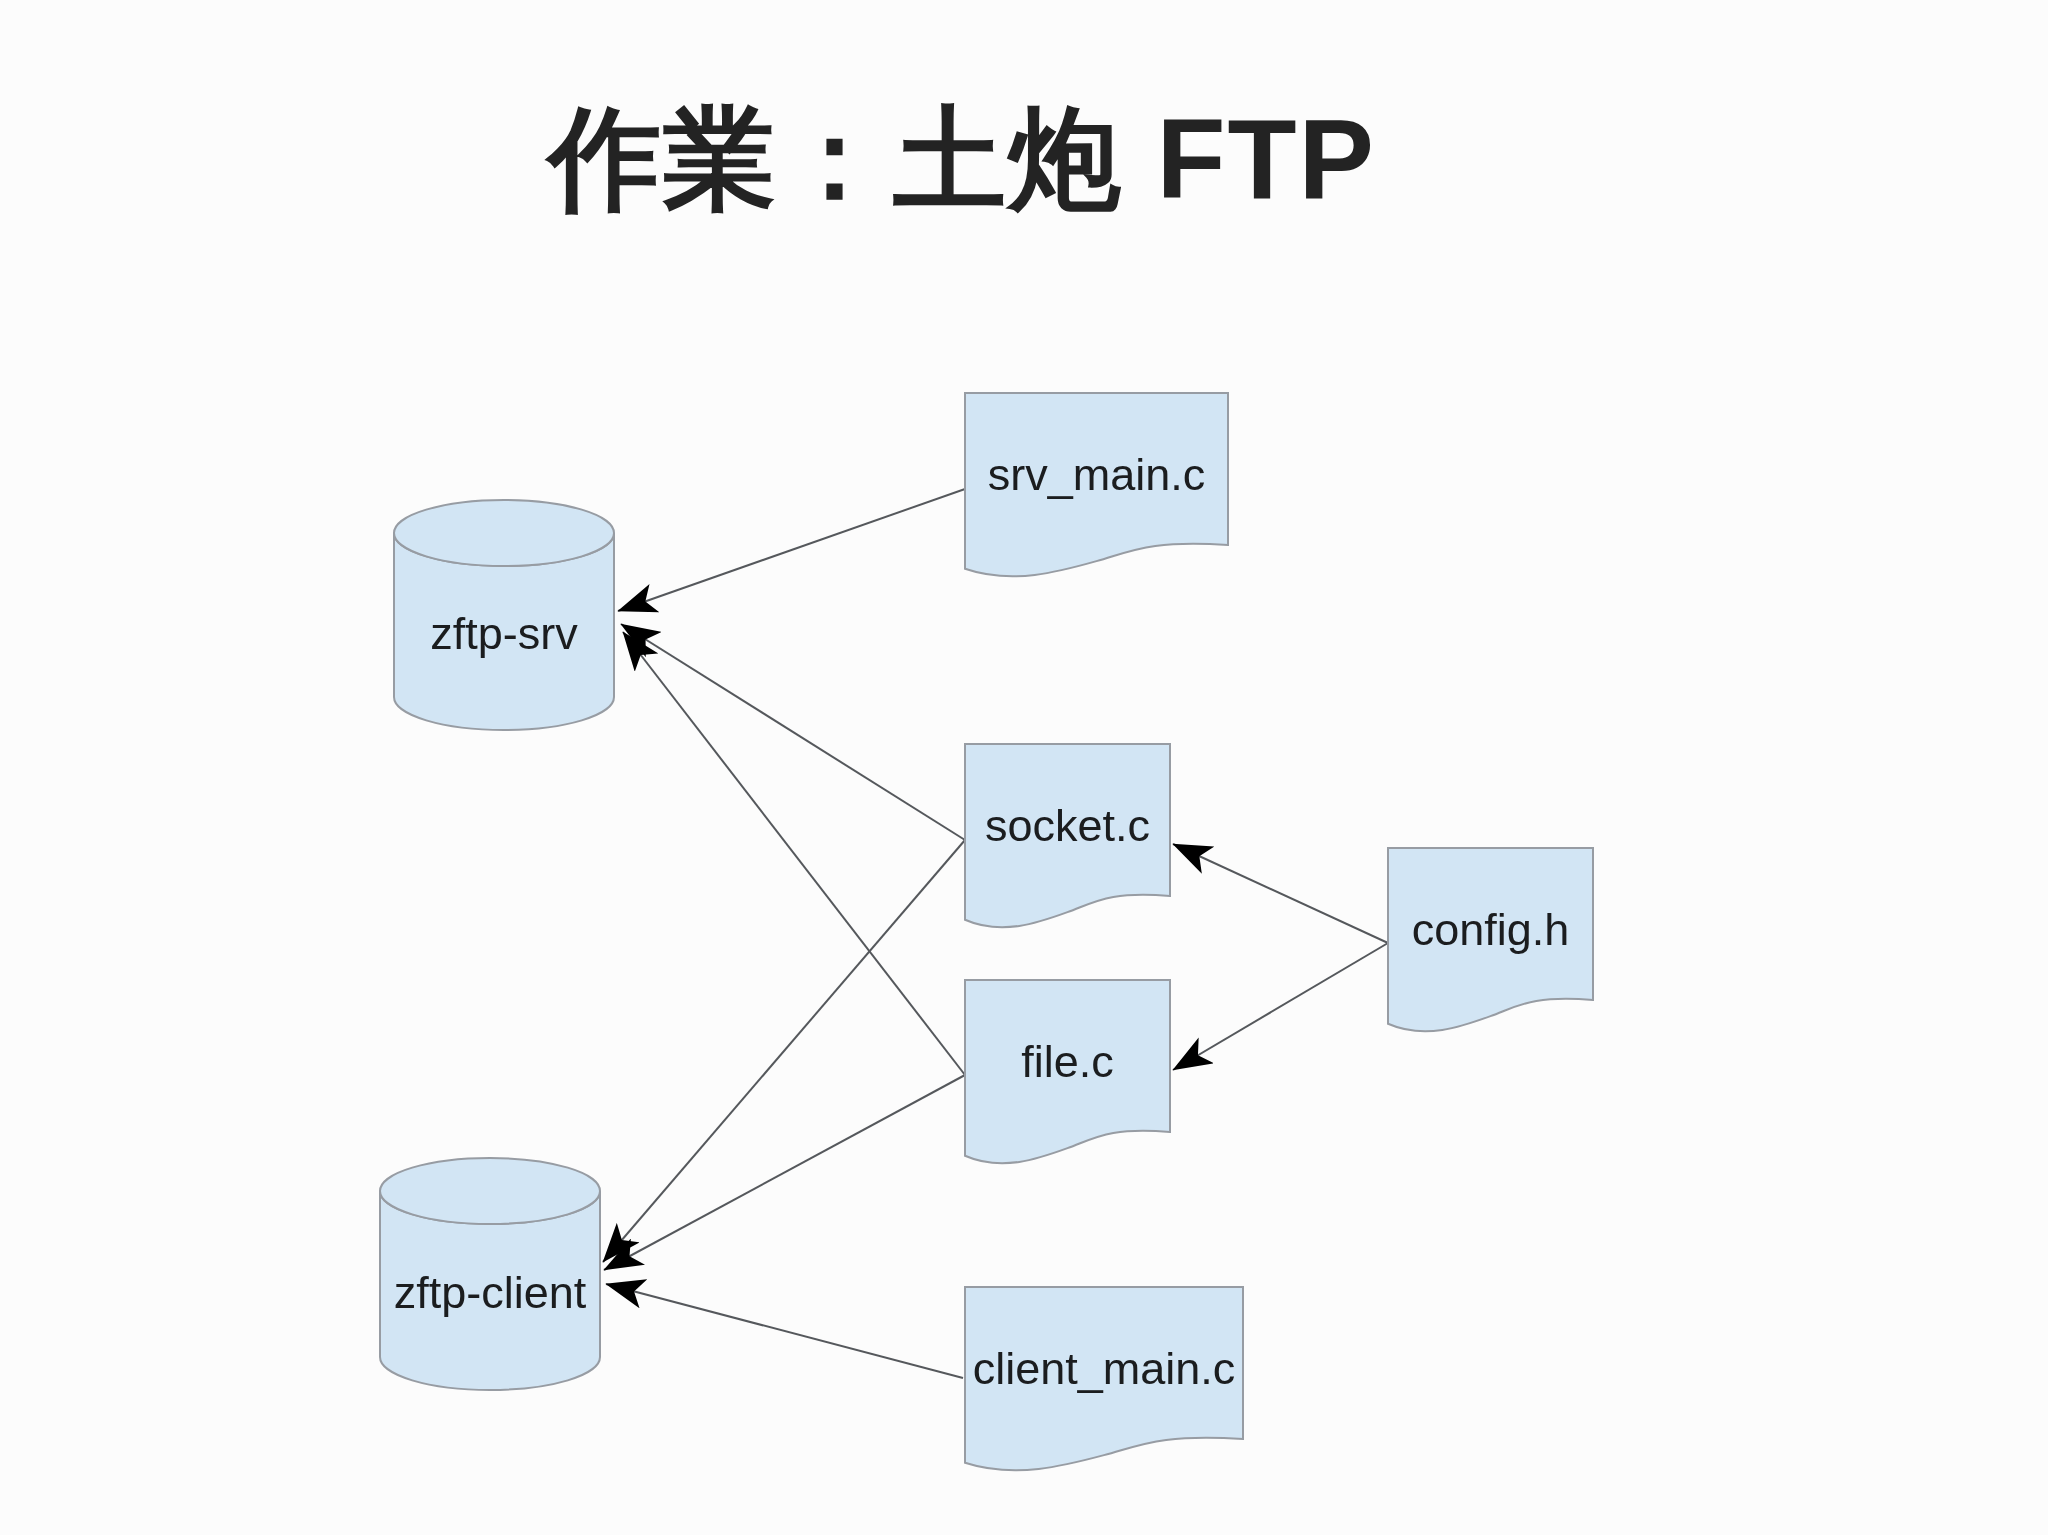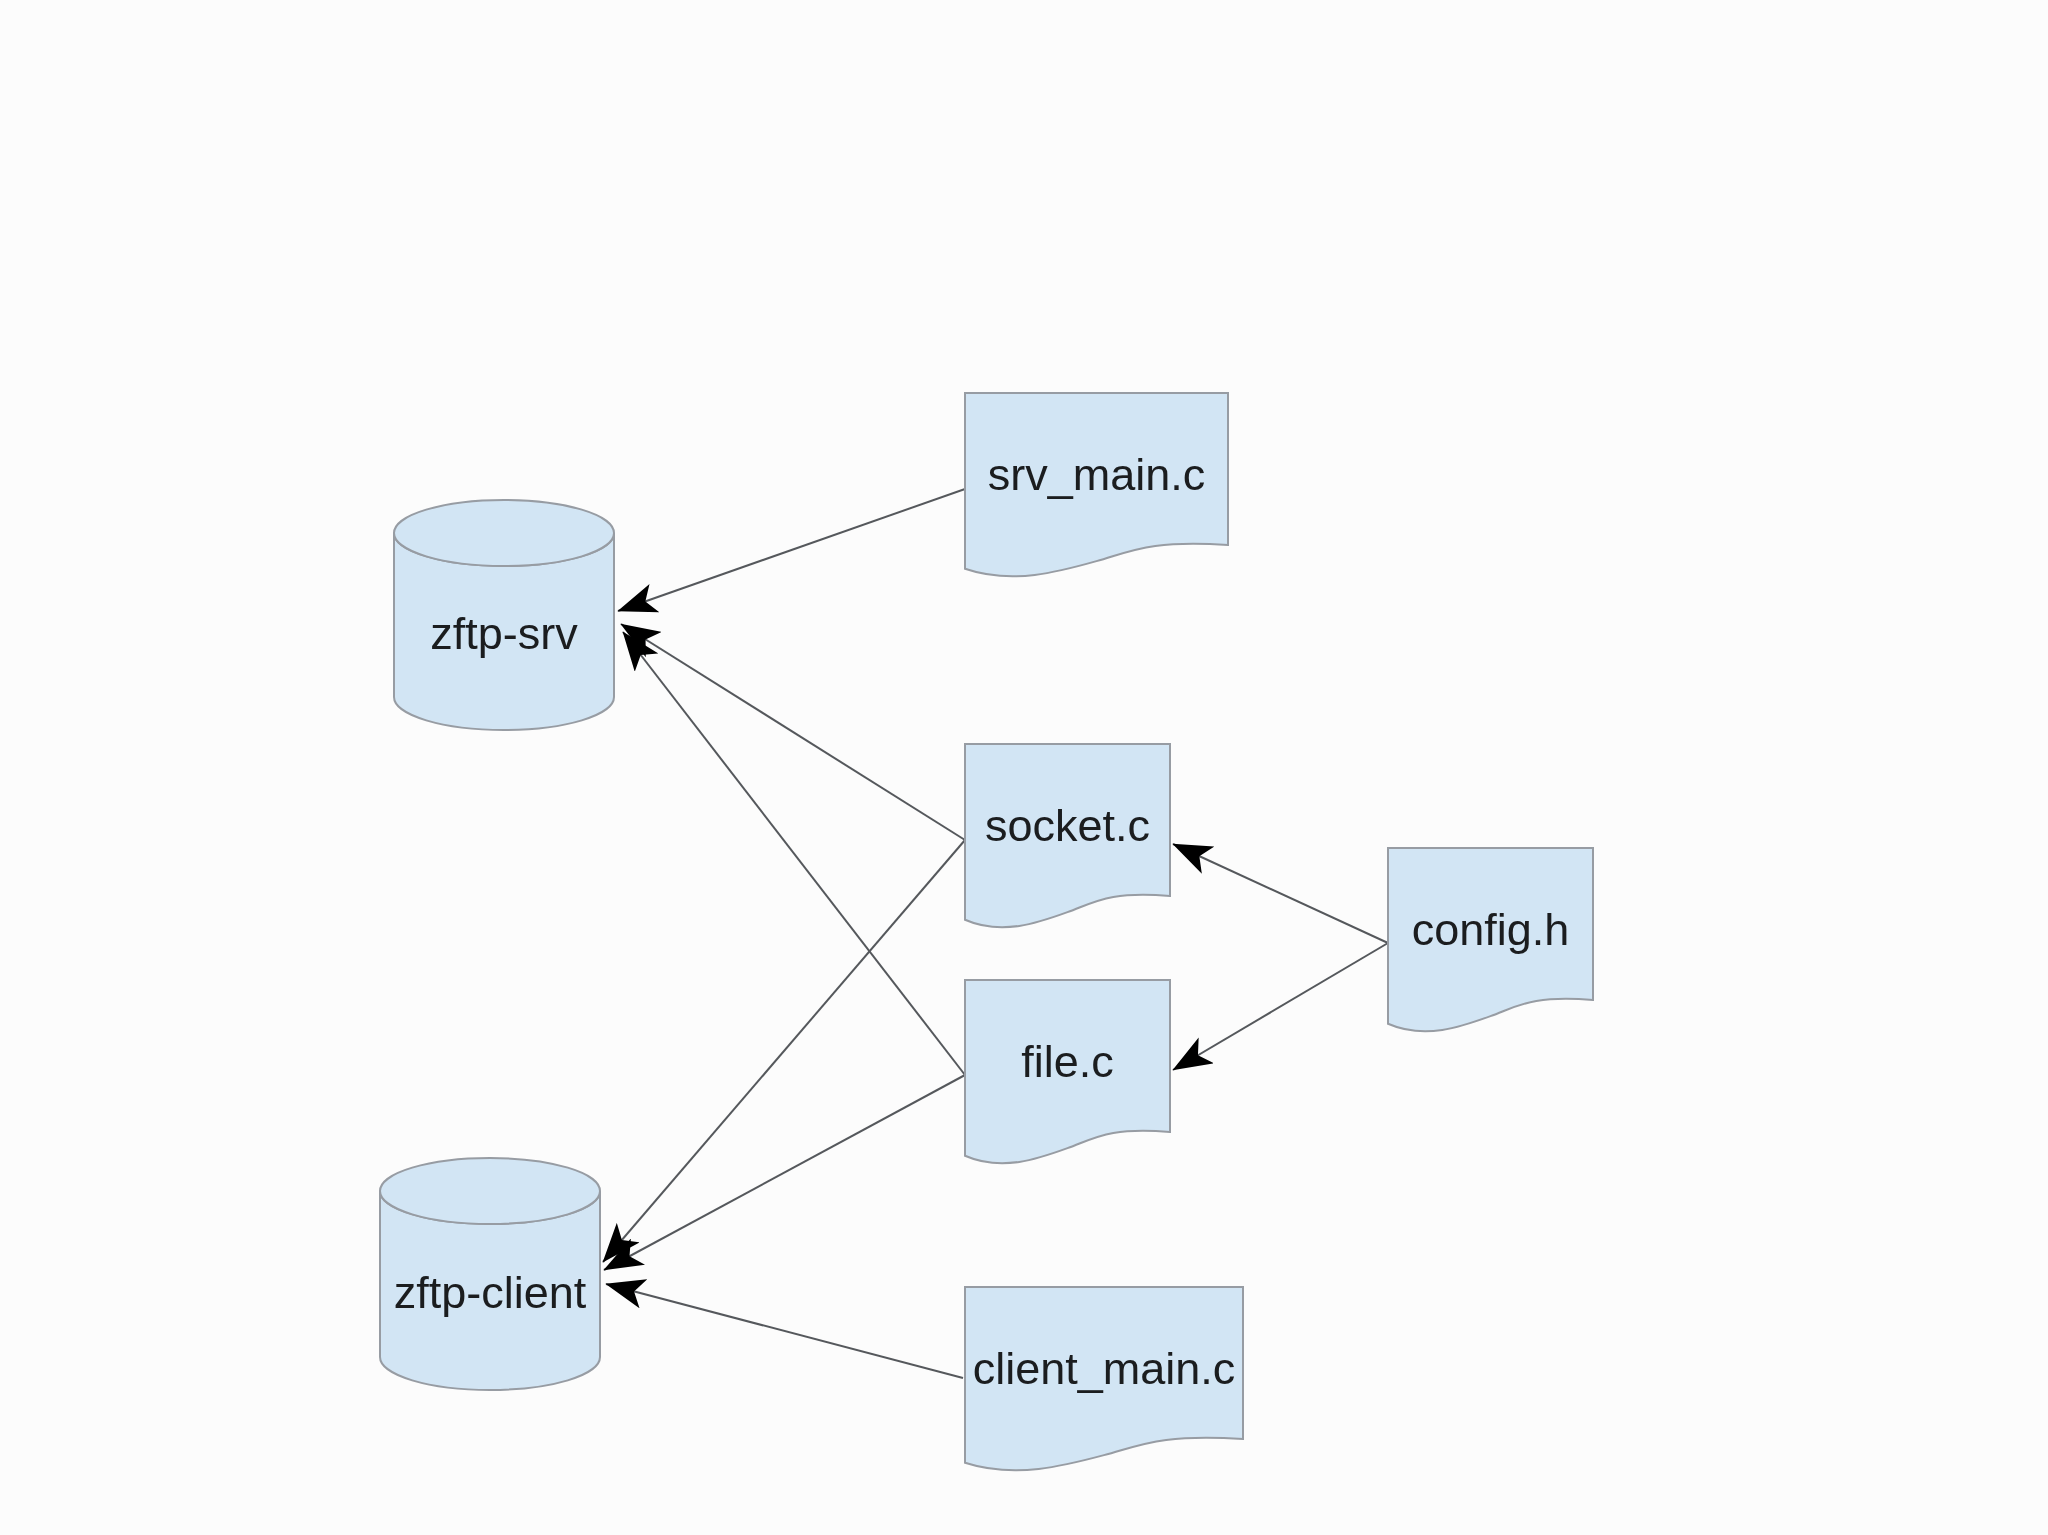--- a/index.html
+++ b/index.html
@@ -52,20 +52,21 @@
   }
   .arrowhead-path {
     fill: var(--arrowhead, #000000);
     stroke: none;
   }
 </style>
 </head>
 <body>
 
 <div class="page">
+  <h1 class="slide-title">作業：土炮 FTP</h1>
 
   <svg class="diagram" viewBox="0 0 2048 1535" xmlns="http://www.w3.org/2000/svg">
     <defs>
       <marker id="arrowhead" markerUnits="userSpaceOnUse" markerWidth="40" markerHeight="30" viewBox="0 0 12 9" refX="11.6" refY="4.5" orient="auto">
         <path class="arrowhead-path" d="M11.8,4.5 L0,0 L2.9,4.5 L0,9 Z"></path>
       </marker>
     </defs>
     <g id="edges-layer">
         <line x1="965" y1="489" x2="618" y2="611" class="edge-line" marker-end="url(#arrowhead)"></line>
         <line x1="965" y1="840" x2="621" y2="624" class="edge-line" marker-end="url(#arrowhead)"></line>

